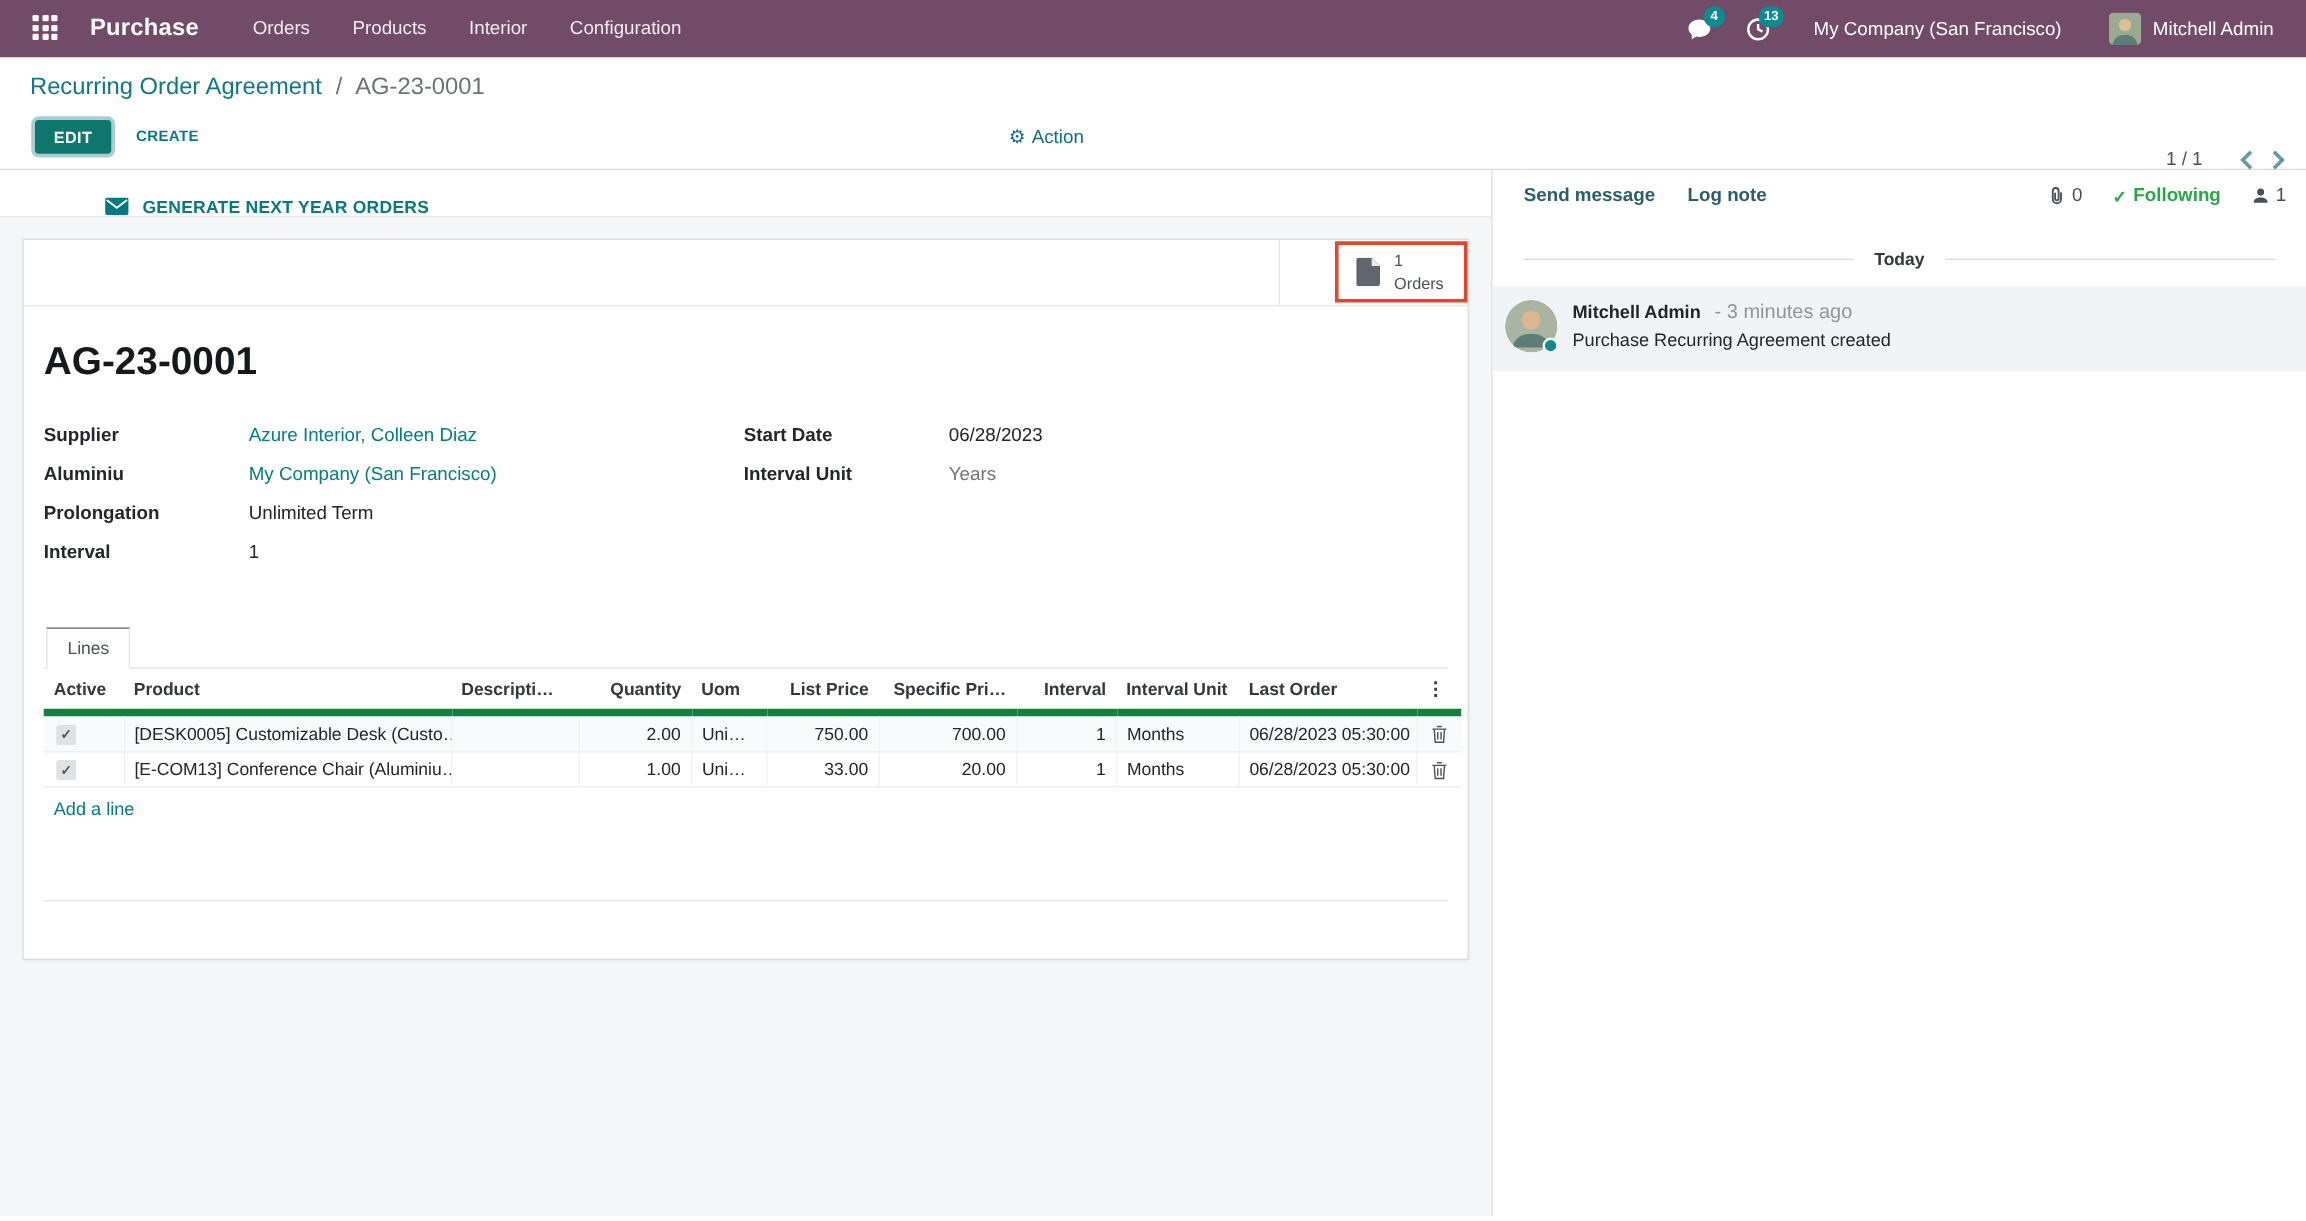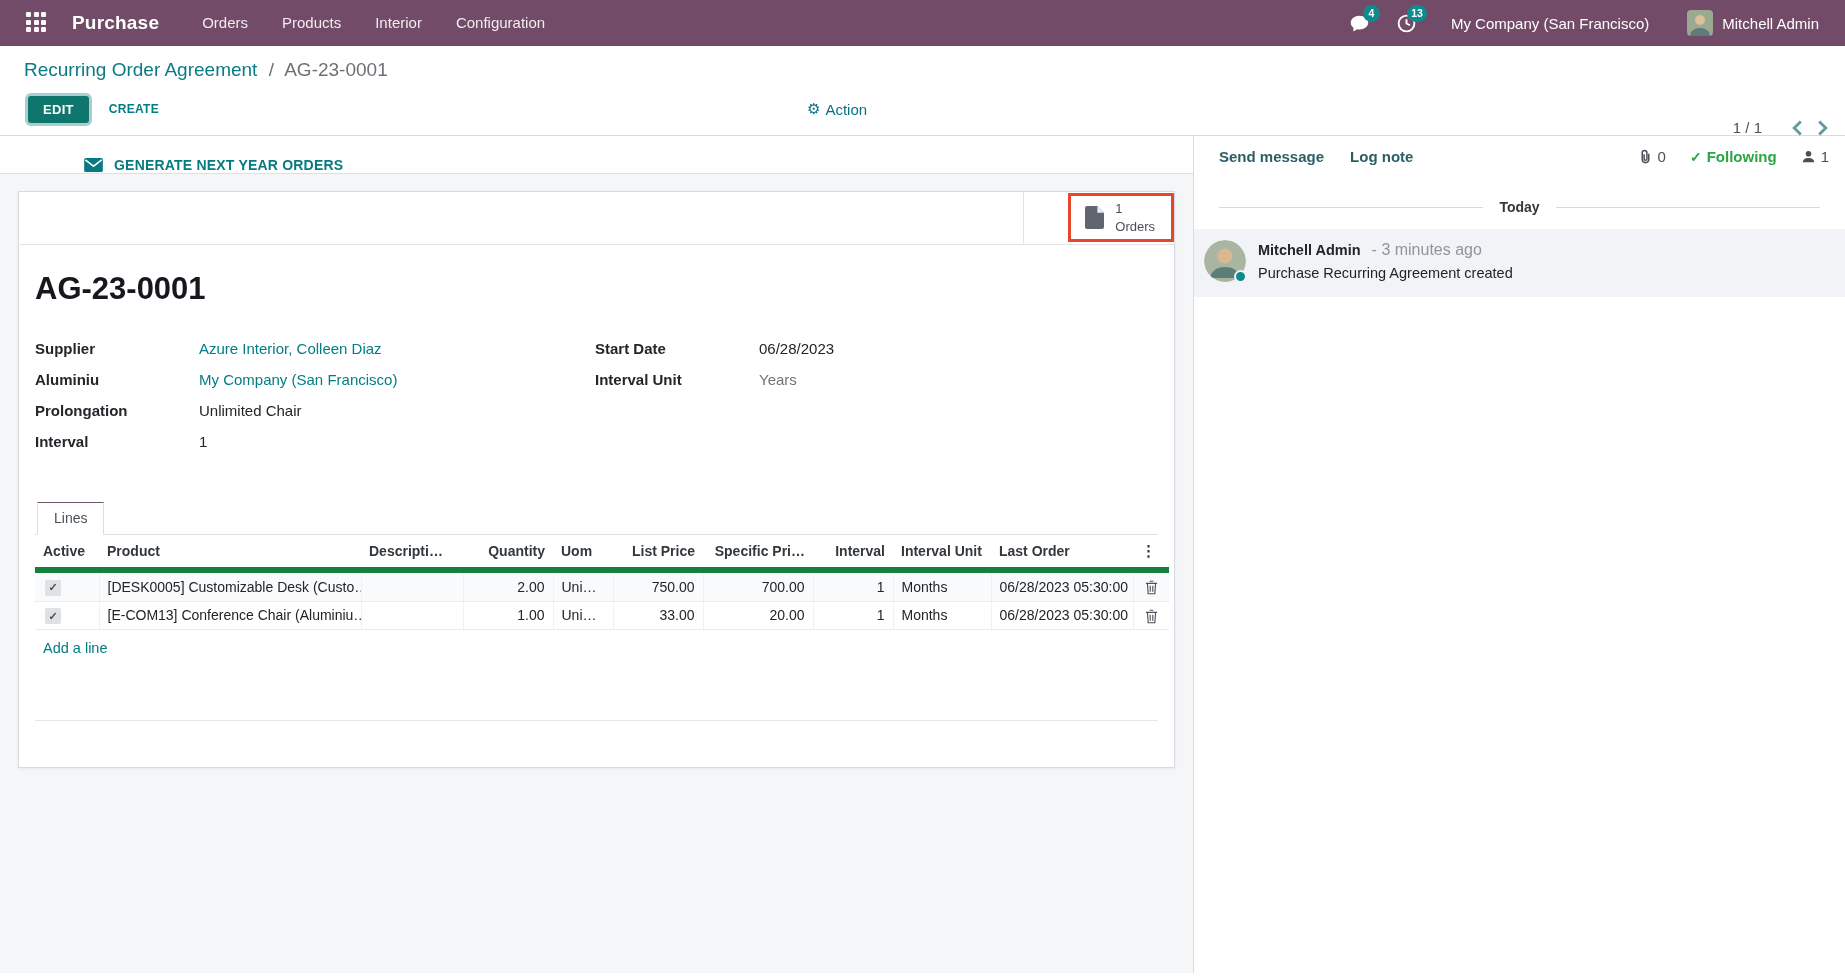--- a/index.html
+++ b/index.html
@@ -221,21 +221,21 @@
               <div class="field-row">
                 <span class="field-label">Supplier</span>
                 <span class="field-value link">Azure Interior, Colleen Diaz</span>
               </div>
               <div class="field-row">
                 <span class="field-label">Aluminiu</span>
                 <span class="field-value link">My Company (San Francisco)</span>
               </div>
               <div class="field-row">
                 <span class="field-label">Prolongation</span>
-                <span class="field-value">Unlimited Chair</span>
+                <span class="field-value">Unlimited Term</span>
               </div>
               <div class="field-row">
                 <span class="field-label">Interval</span>
                 <span class="field-value">1</span>
               </div>
             </div>
             <div class="fields-col">
               <div class="field-row">
                 <span class="field-label">Start Date</span>
                 <span class="field-value">06/28/2023</span>

